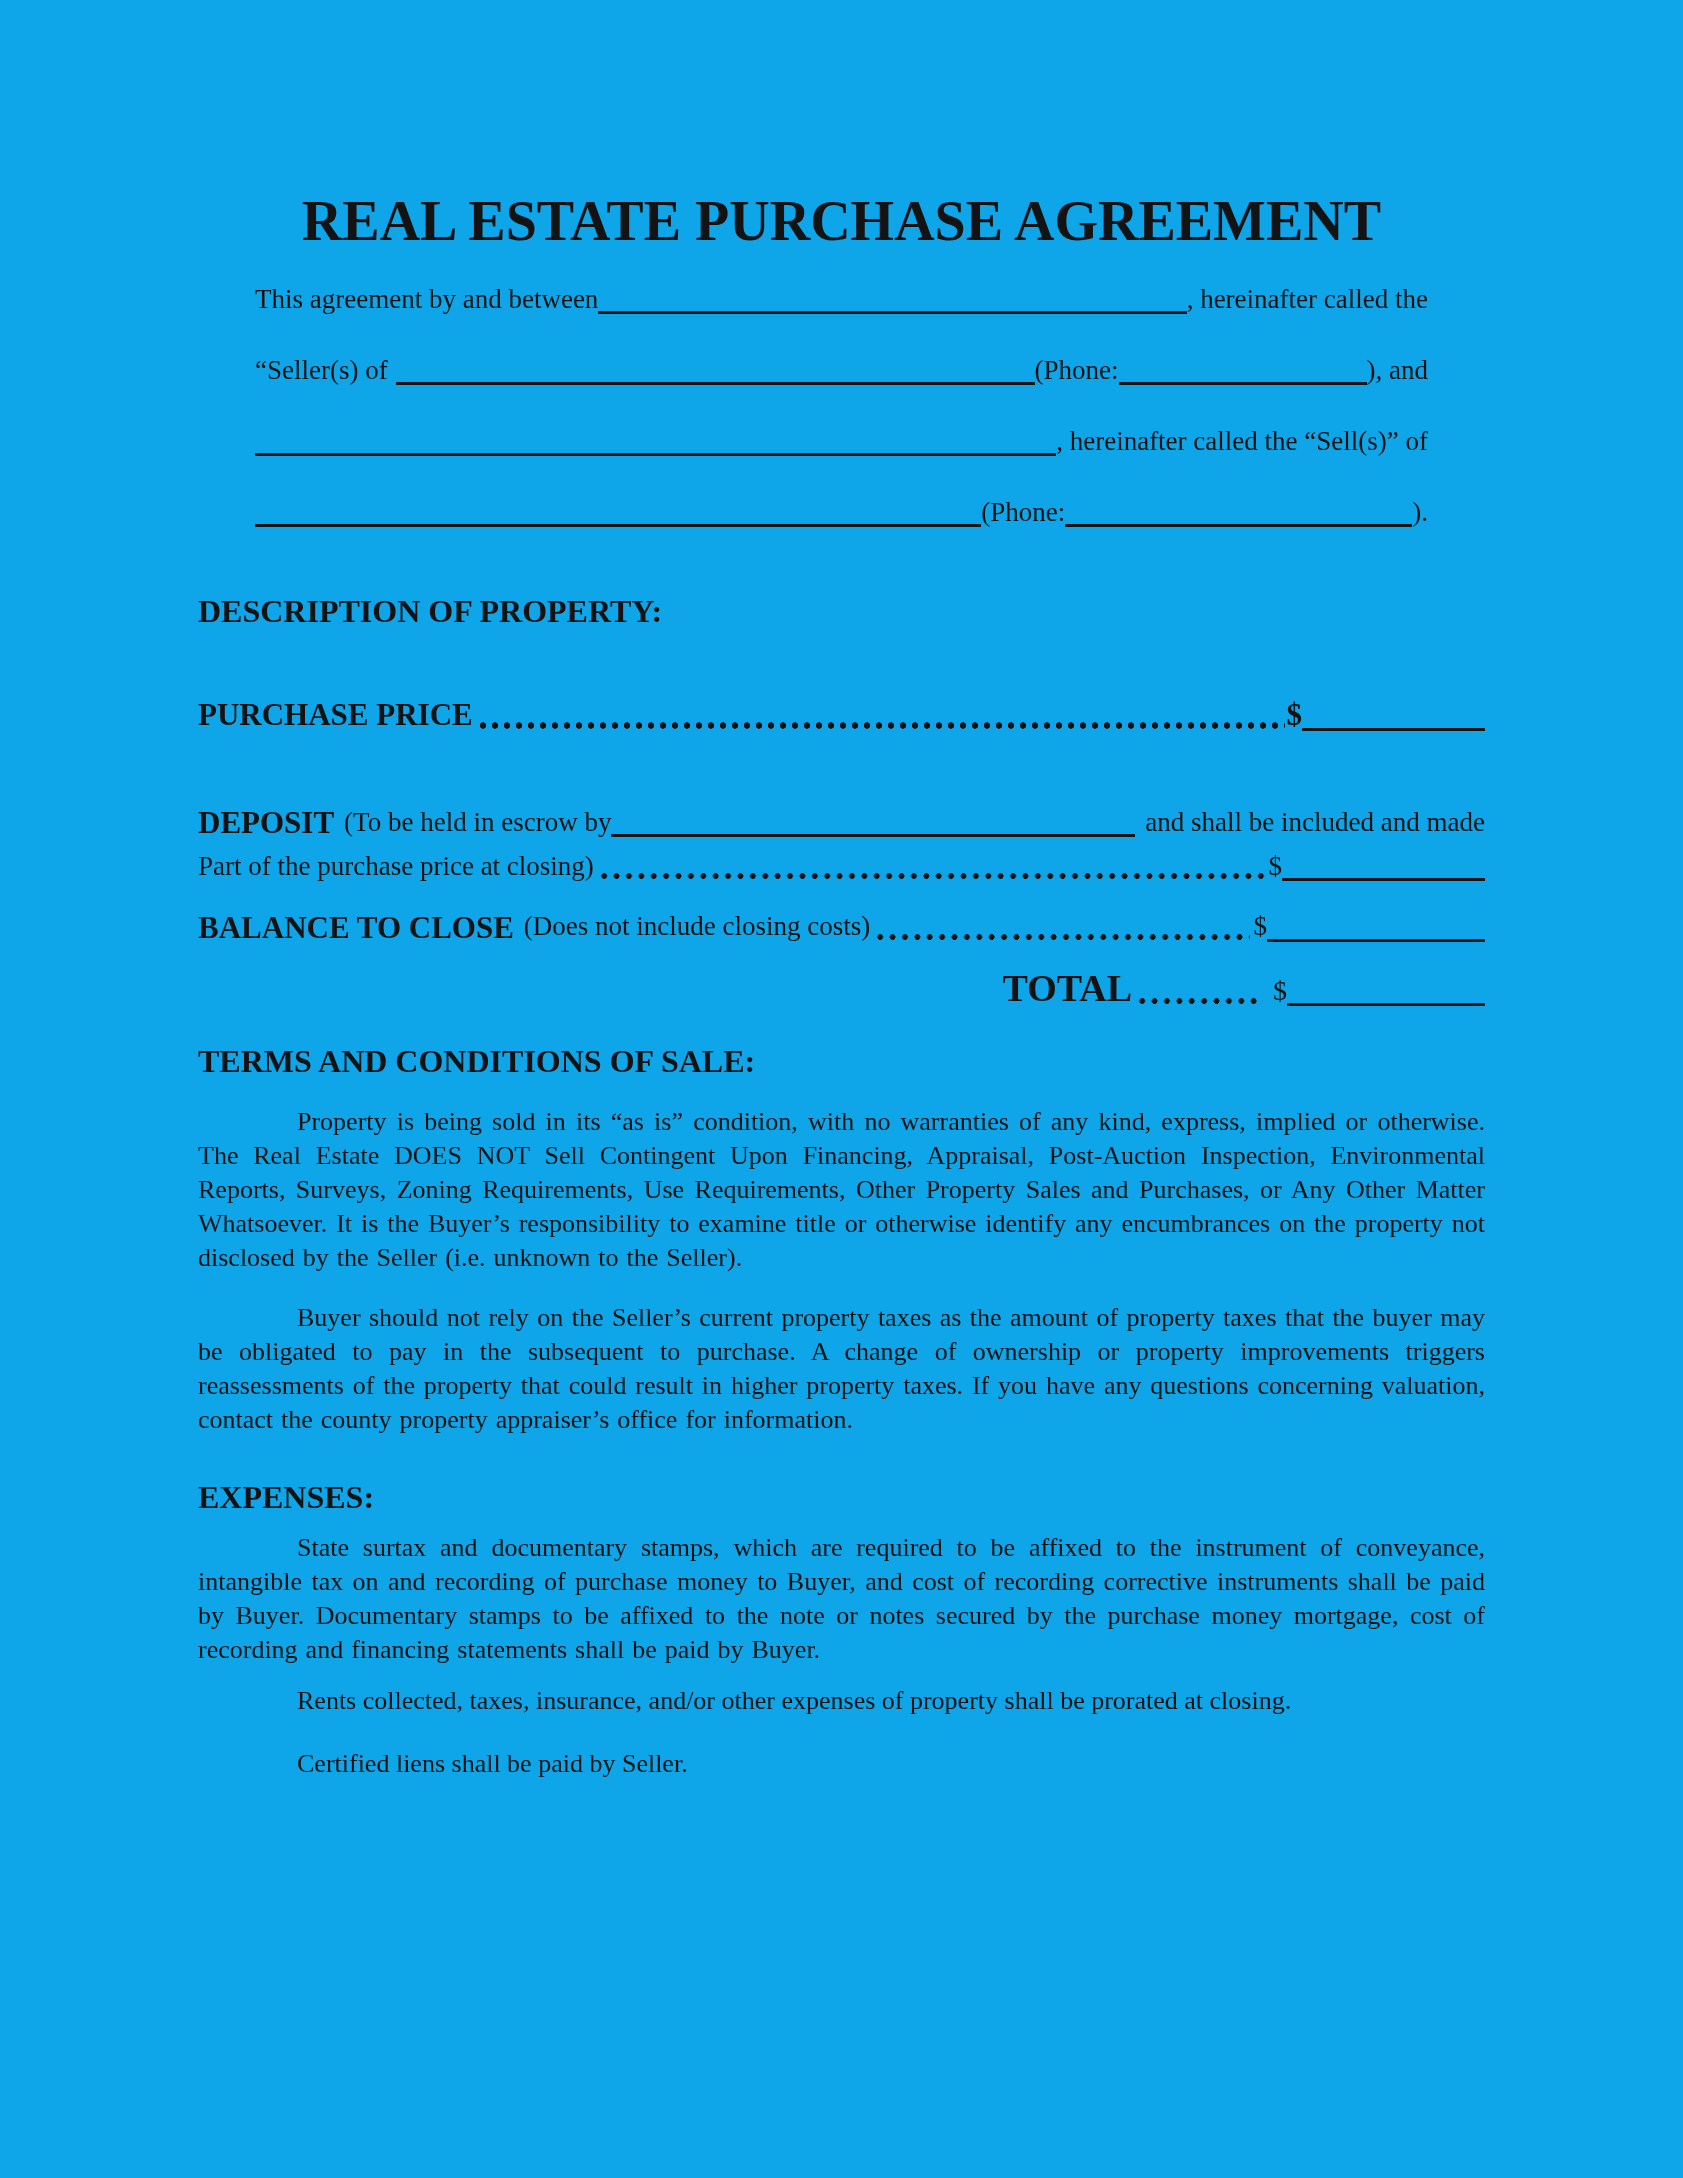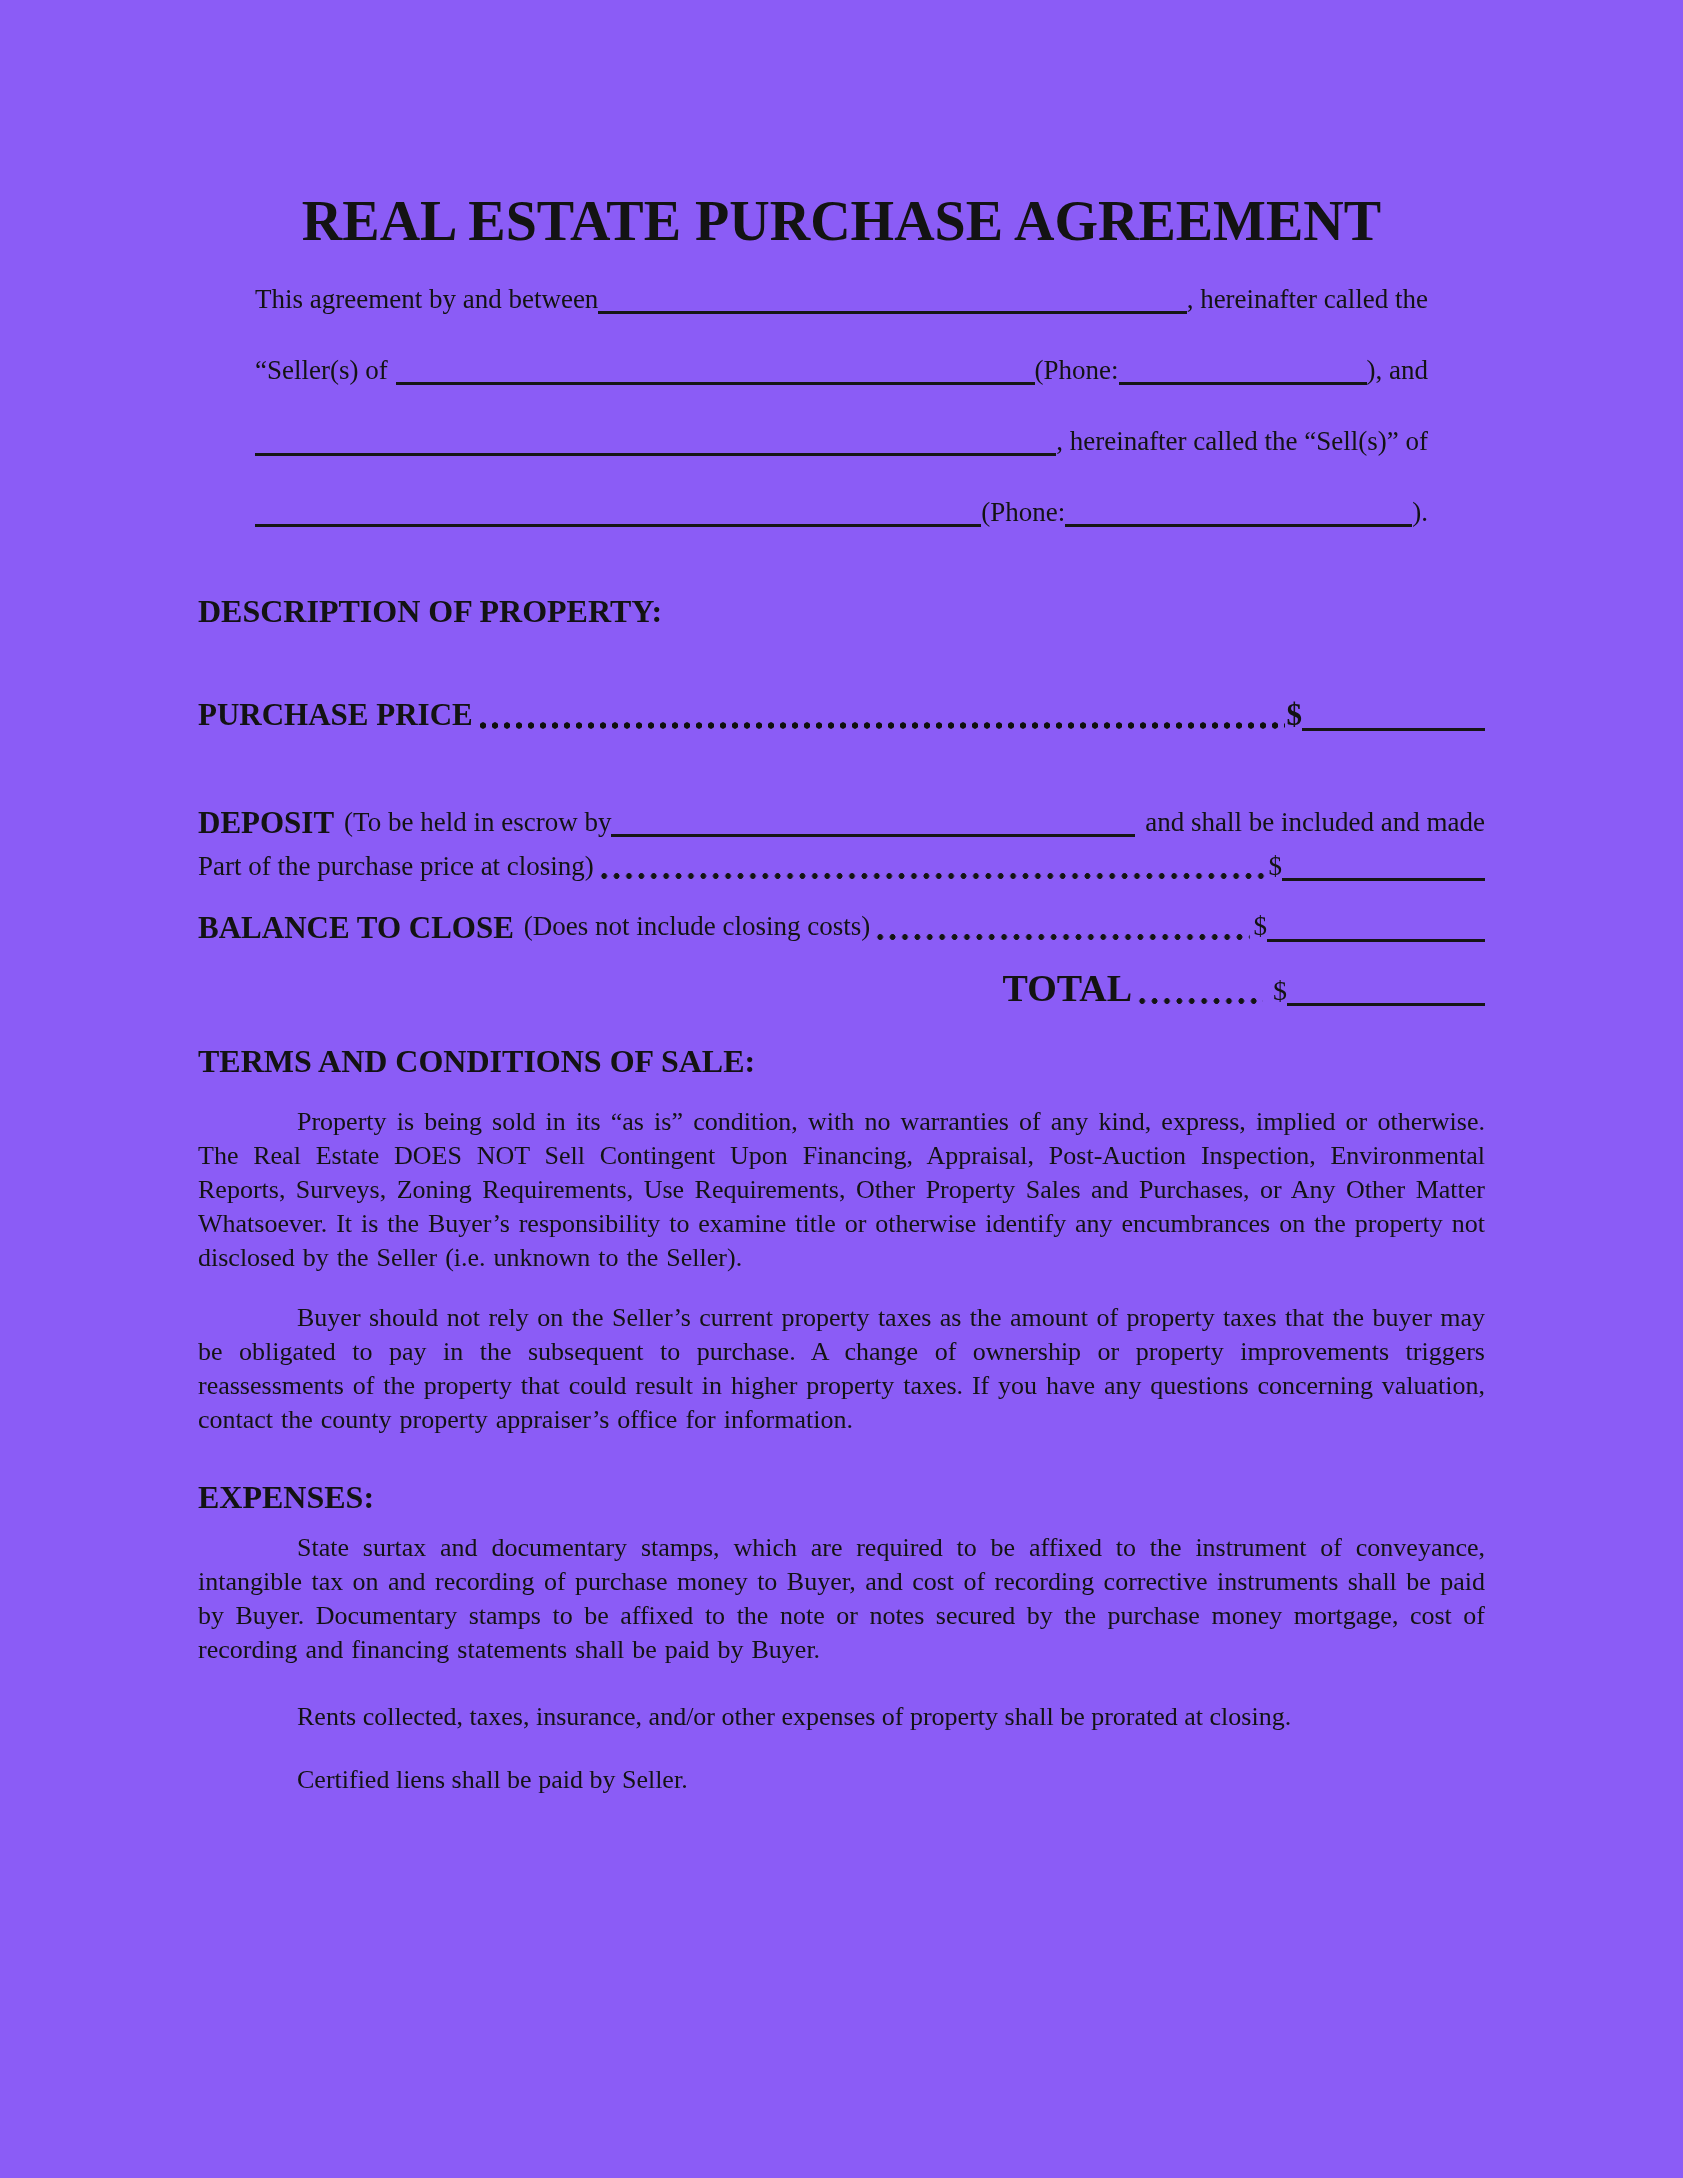--- a/index.html
+++ b/index.html
@@ -1,19 +1,19 @@
 <!DOCTYPE html>
 <html><head>
 <meta charset="utf-8">
 <style>
   html,body { margin:0; padding:0; background:#ffffff; }
   .page {
     position:relative;
     width:1683px; height:2178px;
-    background:#8b5cf6;
+    background:#0ea5e9;
     box-sizing:border-box;
     padding:193px 198px 0 198px;
     font-family:"Liberation Serif","DejaVu Serif",serif;
     color:#131313;
     overflow:hidden;
   }
   .title { text-align:center; font-weight:bold; font-size:56px; line-height:1; white-space:nowrap; }
   .subtitle { text-align:center; font-weight:bold; font-size:28px; line-height:1.1; margin-top:12px; }
 
   .intro { margin:36px 57px 0 57px; font-size:27px; }
@@ -48,21 +48,21 @@
   .para {
     font-size:26px; line-height:34px;
     text-align:justify; text-indent:99px; word-spacing:1.5px;
   }
   .para-1 { margin-top:28px; }
   .para-2 { margin-top:26px; }
   .exp-h { margin-top:44px; }
   .single { font-size:26px; line-height:35px; text-indent:99px; }
   .exp-p1 { margin-top:34px; }
   .exp-p2 { margin-top:18px; }
-  .exp-p3 { margin-top:32px; }
+  .exp-p3 { margin-top:16px; }
   .exp-p4 { margin-top:28px; }
 
   .sp-l { margin-left:8px; }
   .sp-r { margin-right:10px; }
   .cur { margin-left:2px; }
 </style>
 </head>
 <body>
 
 <div class="page">

